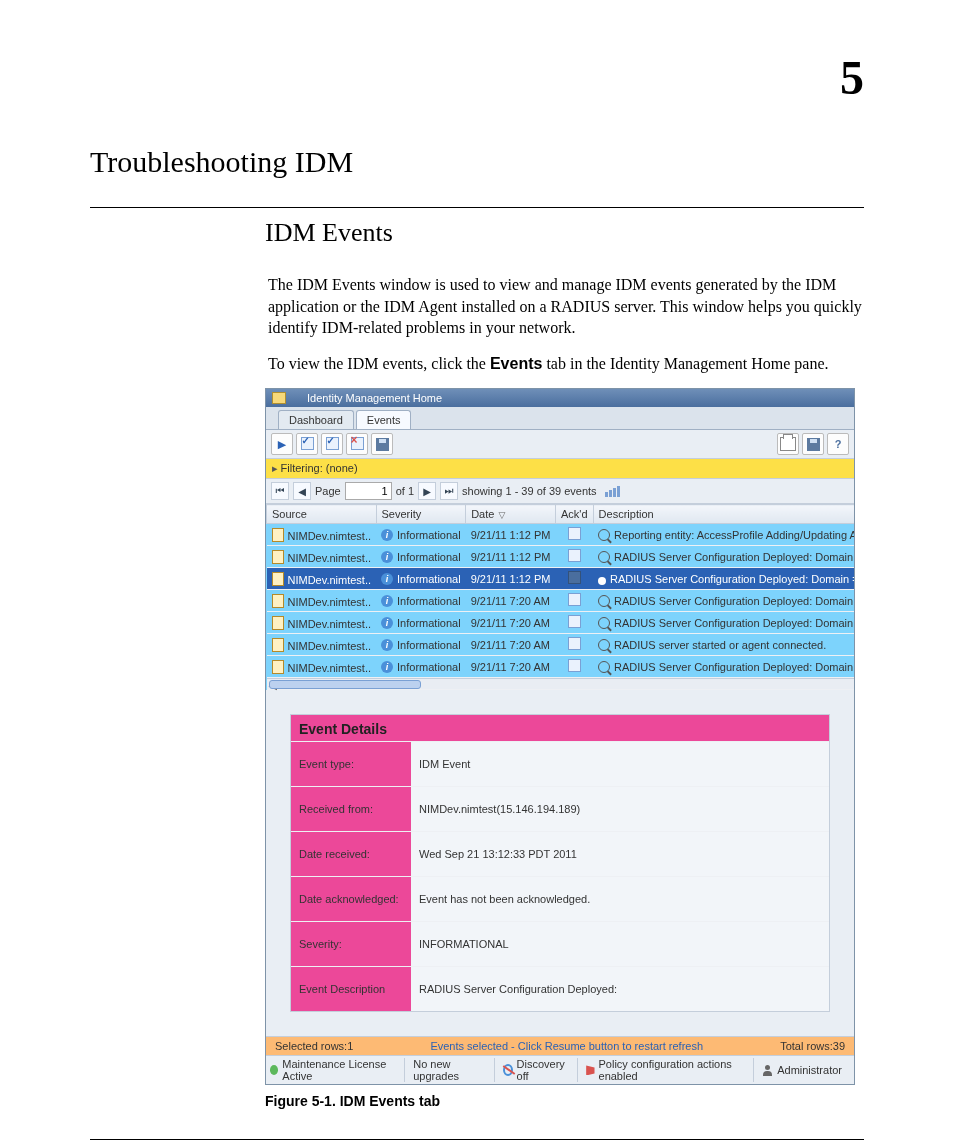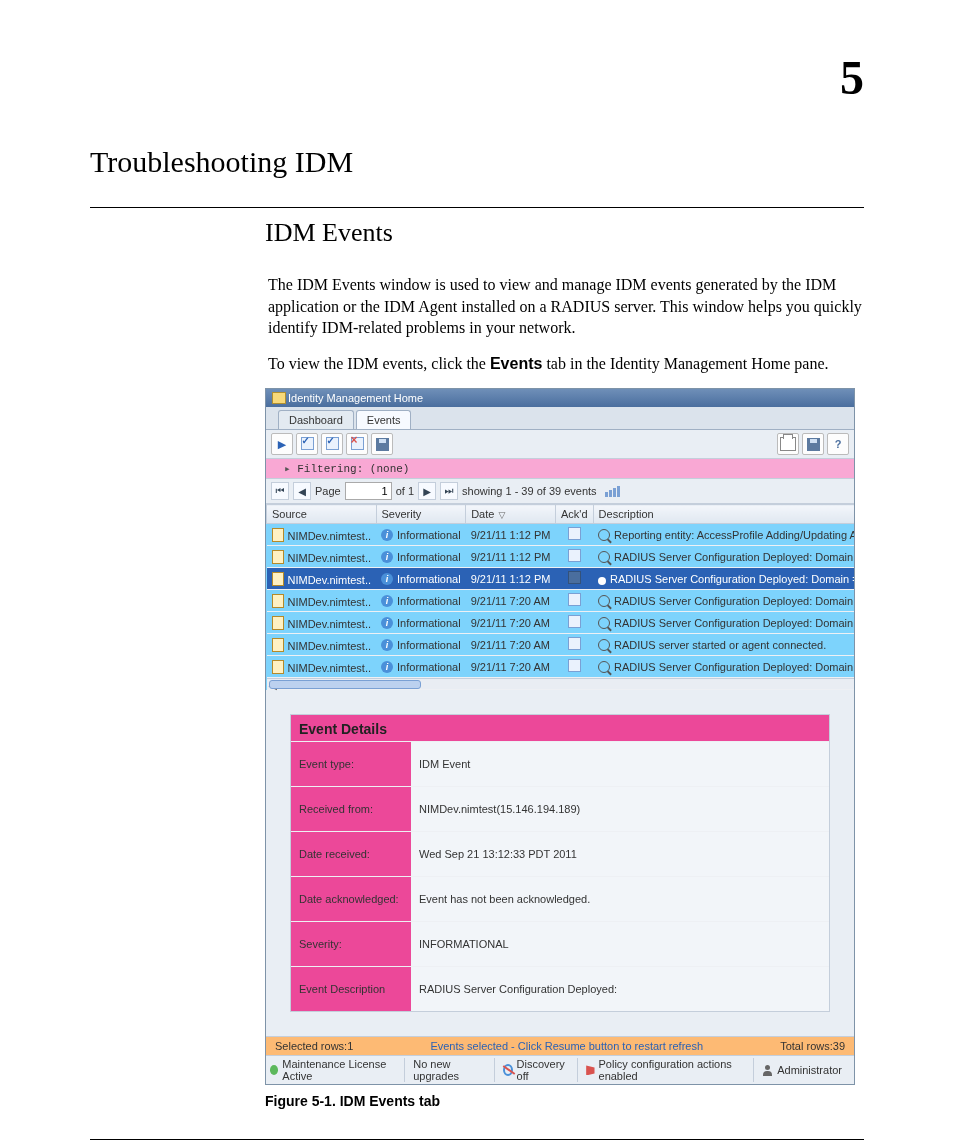--- a/index.html
+++ b/index.html
@@ -73,21 +73,21 @@
     background: #e9eef4;
     box-sizing: border-box;
     overflow: hidden;
   }
   .ss-titlebar {
     background: linear-gradient(#6f8fb8, #4a6e9e);
     color: #fff;
     padding: 3px 6px;
     display: flex;
     align-items: center;
-    gap: 2px;
+    gap: 21px;
   }
   .ss-folder-icon {
     width: 12px; height: 10px;
     background: #f7d97a;
     border: 1px solid #b08f2f;
     display: inline-block;
   }
   .ss-tabs {
     display: flex;
     background: #dbe3ec;
@@ -118,24 +118,23 @@
     width: 20px; height: 20px;
     border: 1px solid #bbb;
     background: #fdfdfd;
     display: inline-flex;
     align-items: center;
     justify-content: center;
     border-radius: 2px;
     font-size: 11px;
   }
   .filter-row {
-    background: #f9a8d4;
+    background: #fde047;
     border-bottom: 1px solid #c4cedb;
-    padding: 3px 18px;
-    font-family: Liberation Mono, monospace;
+    padding: 3px 6px;
   }
   .paging-row {
     background: #e9eef4;
     border-bottom: 1px solid #c4cedb;
     padding: 3px 5px;
     display: flex;
     align-items: center;
     gap: 4px;
   }
   .pg-btn {

